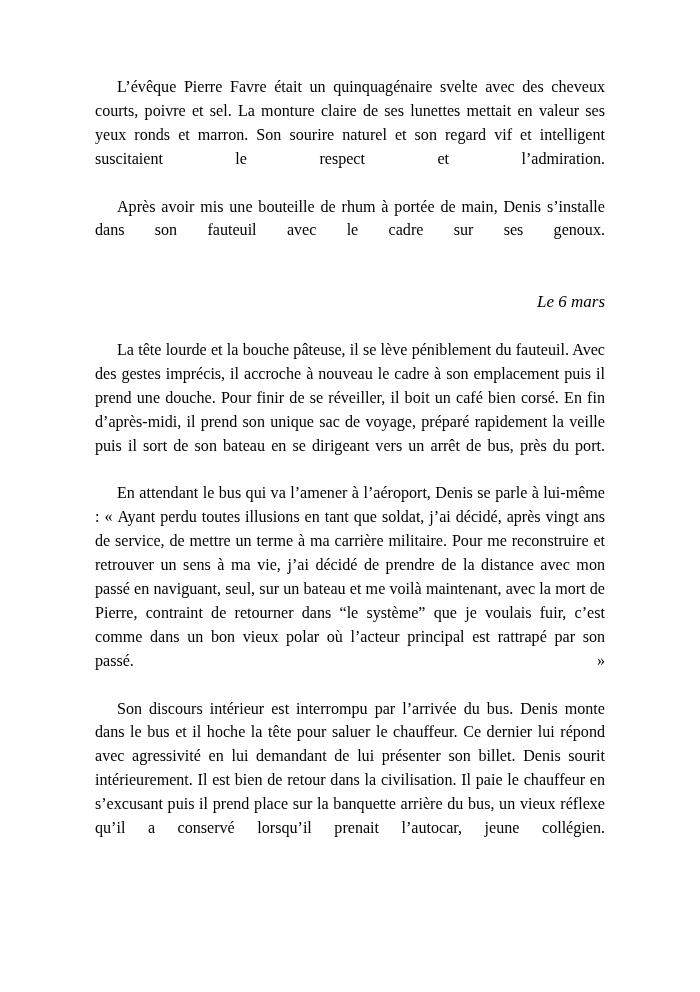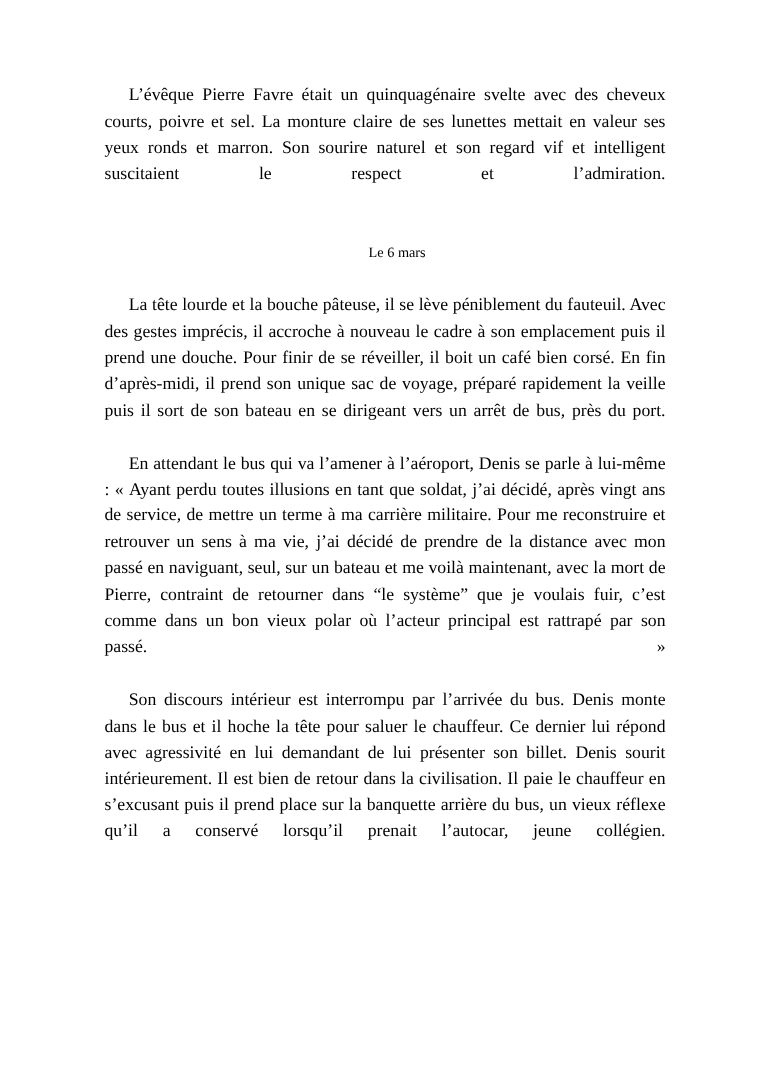--- a/index.html
+++ b/index.html
@@ -40,27 +40,28 @@
 
   
   .para:after {
     content: "";
     display: inline-block;
     width: 100%;
   }
 
   .date-heading {
     margin: 0;
-    font-size: 13px;
+    font-size: 17px;
     line-height: 23.9px;
     font-weight: normal;
     text-indent: 22px;
-    text-align: center;
+    text-align: right;
     padding-top: 23.9px;
     padding-bottom: 23.9px;
+    font-style: italic;
   }
 
   .page-number {
     position: absolute;
     left: 77px;
     top: 917px;
     font-family: "Liberation Serif", "DejaVu Serif", serif;
     font-size: 16.1px;
     line-height: 20px;
     color: #4d7c0f;
@@ -68,20 +69,21 @@
 </style>
 </head>
 <body>
 
 <div class="page">
 
   <div class="text-block">
 
     <p class="para">L’évêque Pierre Favre était un quinquagénaire svelte avec des cheveux courts, poivre et sel. La monture claire de ses lunettes mettait en valeur ses yeux ronds et marron. Son sourire naturel et son regard vif et intelligent suscitaient le respect et l’admiration.</p>
 
+    <p class="para">Après avoir mis une bouteille de rhum à portée de main, Denis s’installe dans son fauteuil avec le cadre sur ses genoux.</p>
 
     <p class="date-heading">Le 6 mars</p>
 
 
     <p class="para">La tête lourde et la bouche pâteuse, il se lève péniblement du fauteuil. Avec des gestes imprécis, il accroche à nouveau le cadre à son emplacement puis il prend une douche. Pour finir de se réveiller, il boit un café bien corsé. En fin d’après-midi, il prend son unique sac de voyage, préparé rapidement la veille puis il sort de son bateau en se dirigeant vers un arrêt de bus, près du port.</p>
 
     <p class="para">En attendant le bus qui va l’amener à l’aéroport, Denis se parle à lui-même : «&nbsp;Ayant perdu toutes illusions en tant que soldat, j’ai décidé, après vingt ans de service, de mettre un terme à ma carrière militaire. Pour me reconstruire et retrouver un sens à ma vie, j’ai décidé de prendre de la distance avec mon passé en naviguant, seul, sur un bateau et me voilà maintenant, avec la mort de Pierre, contraint de retourner dans “le système” que je voulais fuir, c’est comme dans un bon vieux polar où l’acteur principal est rattrapé par son passé.&nbsp;»</p>
 
     <p class="para">Son discours intérieur est interrompu par l’arrivée du bus. Denis monte dans le bus et il hoche la tête pour saluer le chauffeur. Ce dernier lui répond avec agressivité en lui demandant de lui présenter son billet. Denis sourit intérieurement. Il est bien de retour dans la civilisation. Il paie le chauffeur en s’excusant puis il prend place sur la banquette arrière du bus, un vieux réflexe qu’il a conservé lorsqu’il prenait l’autocar, jeune collégien.</p>
 

